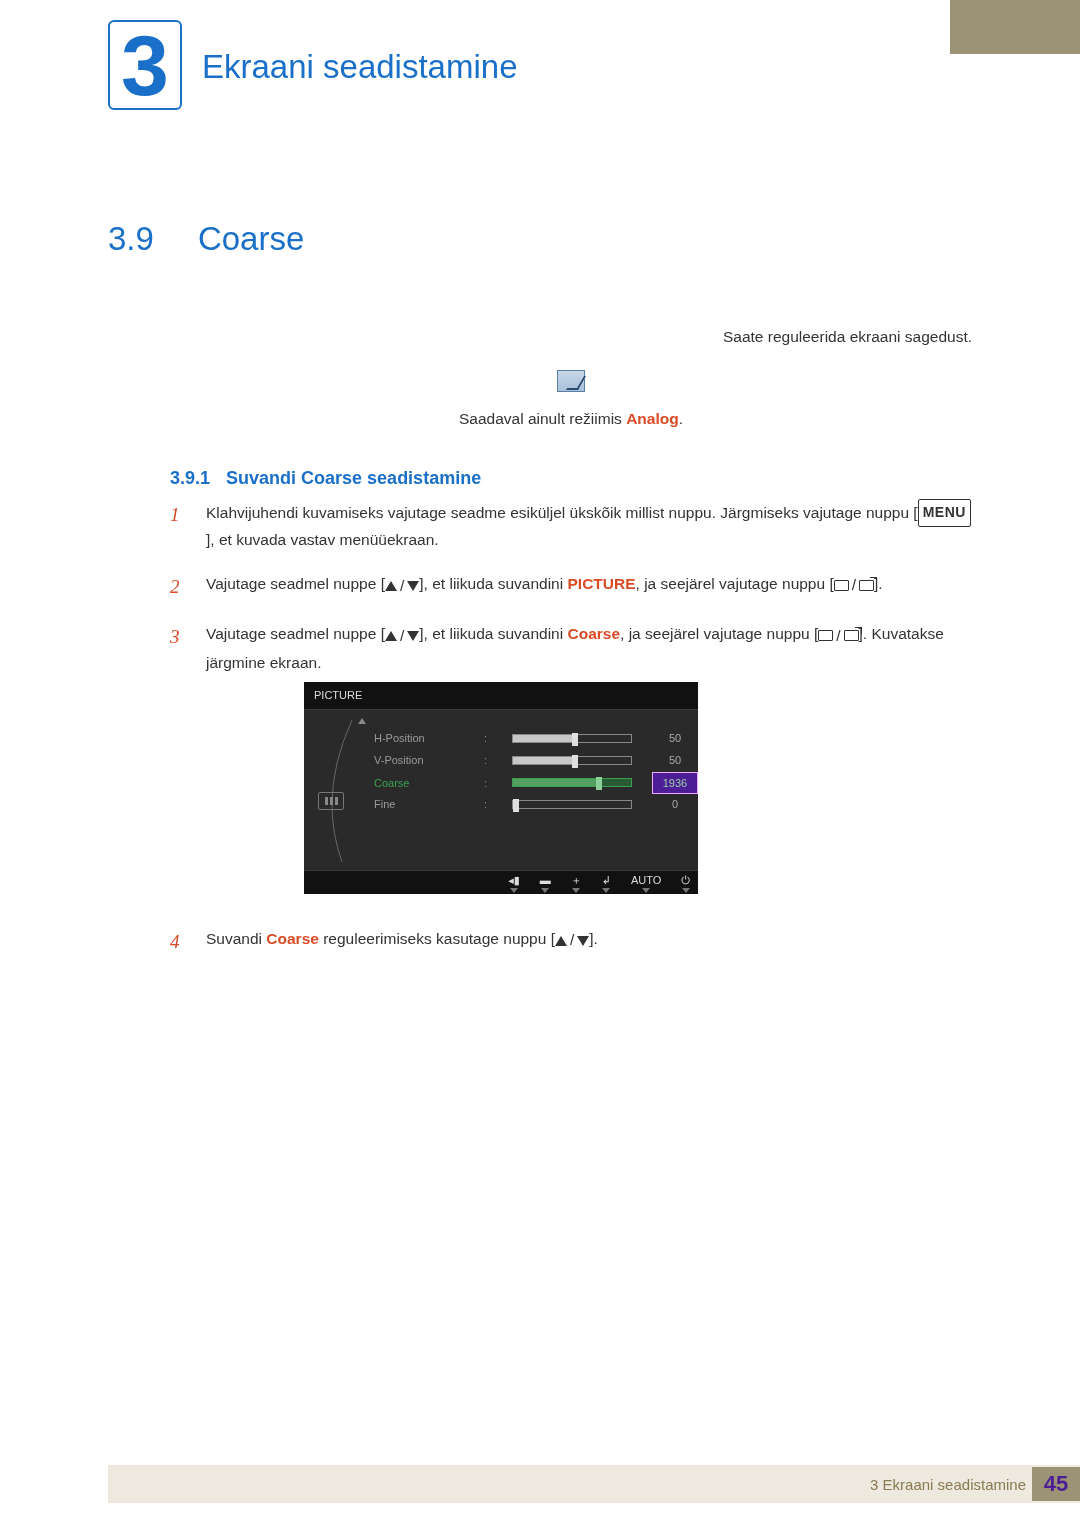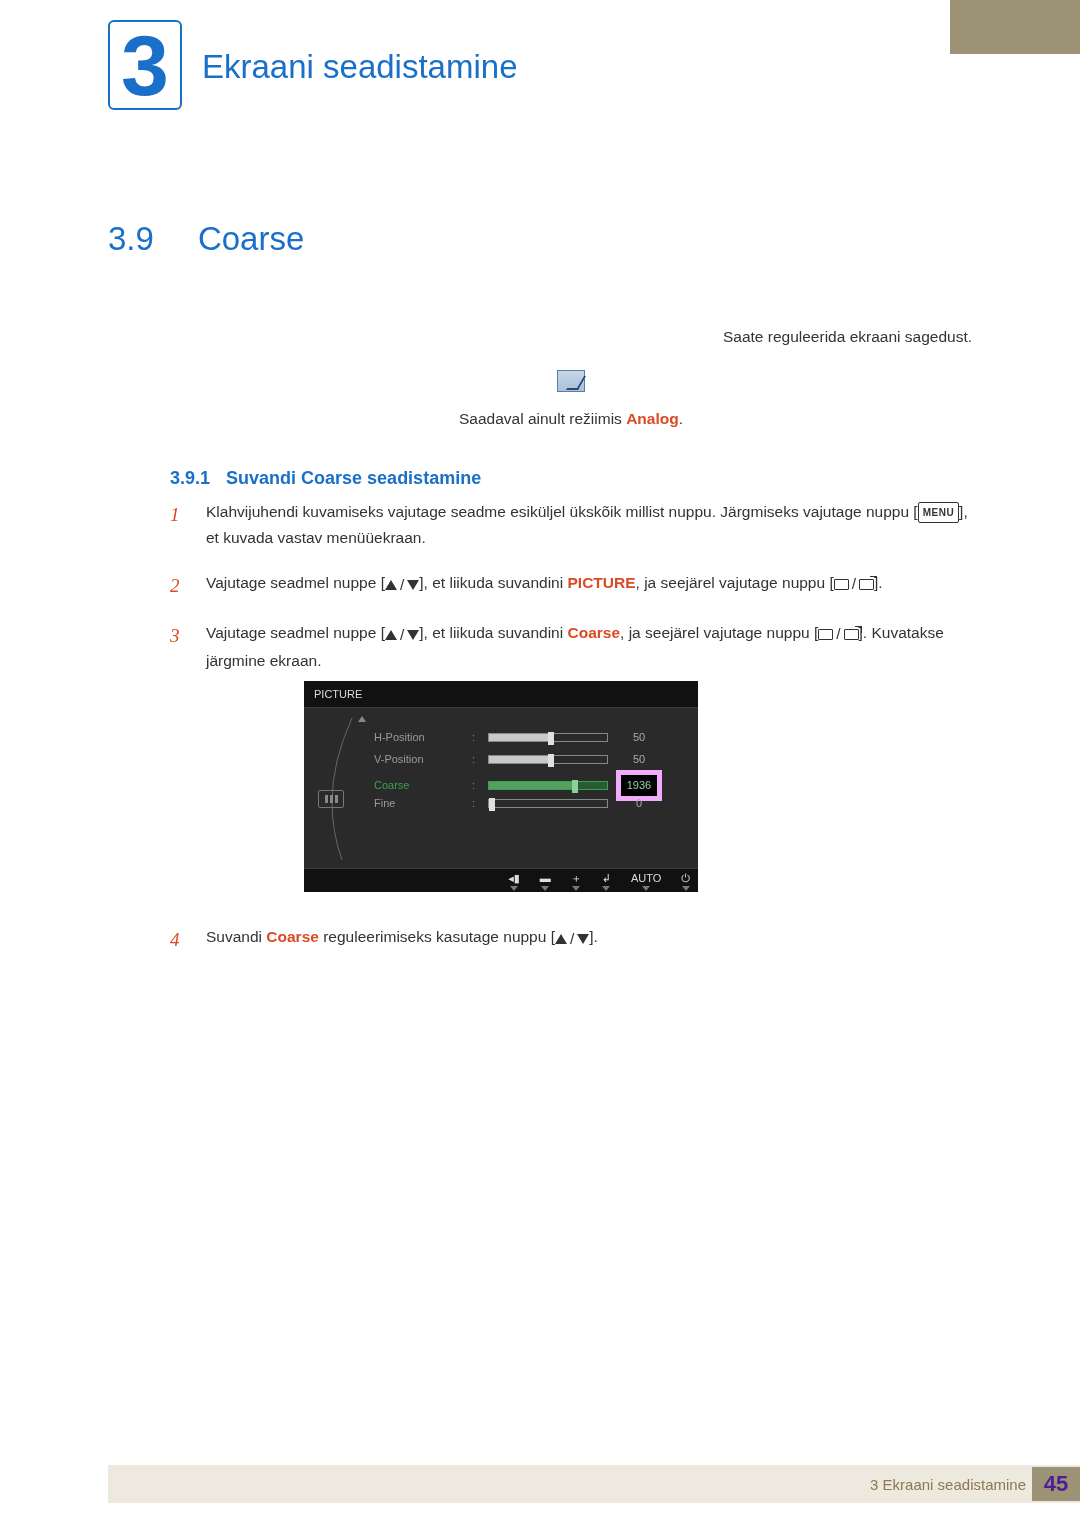--- a/index.html
+++ b/index.html
@@ -121,21 +121,21 @@
     font-size: 19px;
     font-family: Georgia, serif;
     width: 16px;
     flex-shrink: 0;
   }
   .step-text { flex: 1; }
   .menu-box {
     display: inline-block;
     border: 1px solid #333;
     border-radius: 2px;
-    font-size: 10px;
+    font-size: 14px;
     font-weight: bold;
     padding: 1px 4px;
     vertical-align: 1px;
     letter-spacing: 0.5px;
   }
   .arrows-icon {
     display: inline-flex;
     align-items: center;
     gap: 3px;
     vertical-align: -2px;
@@ -234,31 +234,31 @@
   }
   .osd-rows {
     flex: 1;
     padding-top: 14px;
   }
   .osd-row {
     display: grid;
     grid-template-columns: 90px 8px 120px 46px;
     align-items: center;
     height: 22px;
-    gap: 8px;
+    gap: 20px;
     padding-left: 4px;
   }
   .osd-row.selected .osd-label { color: #3aa050; }
   .osd-row.selected .osd-bar {
     background: #2a5a34;
     border: 1px solid #3aa050;
   }
   .osd-row.selected .osd-val-box {
-    background: #000000;
-    border: 5px solid #f0abfc;
+    background: #4c1d95;
+    border: 1px solid #f0abfc;
     color: #9cd0a6;
   }
   .osd-label { color: #9a9a9a; font-size: 11px; }
   .osd-colon { color: #888; }
   .osd-bar {
     height: 9px;
     border: 1px solid #888;
     position: relative;
     background: #2a2a2a;
   }

